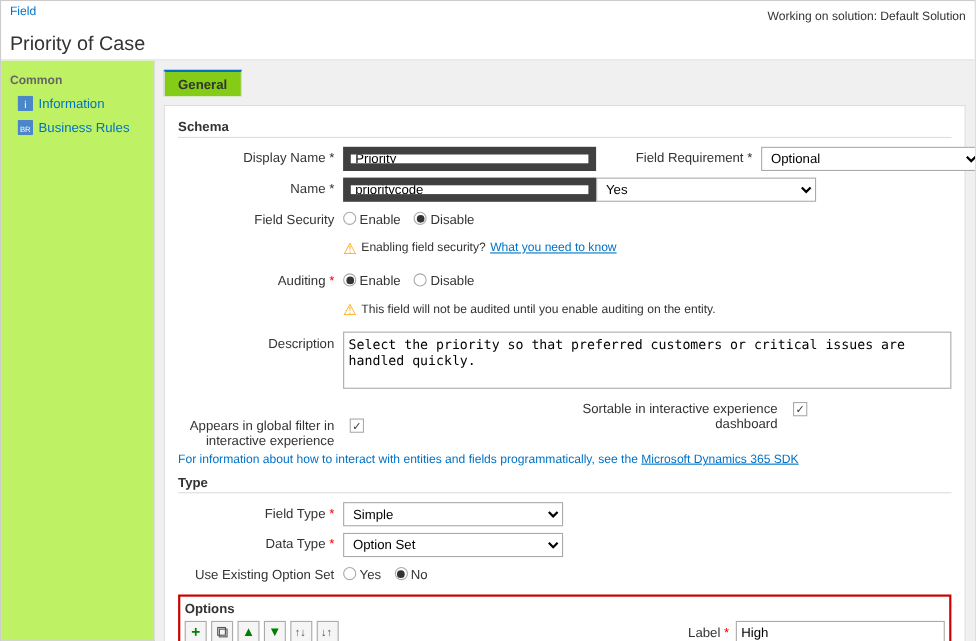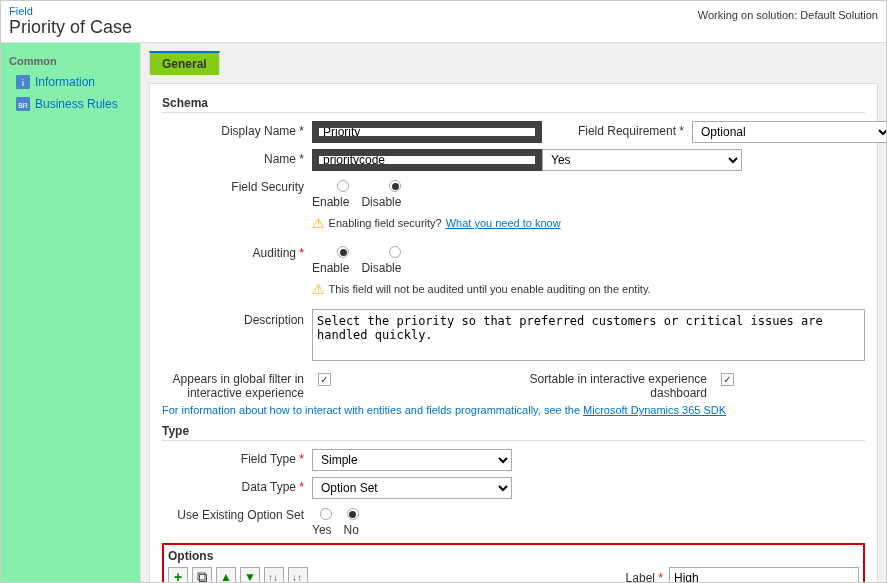--- a/index.html
+++ b/index.html
@@ -2,30 +2,30 @@
 <html><head>
   <meta charset="utf-8">
   <style>
     * { box-sizing: border-box; margin: 0; padding: 0; }
     body { font-family: 'Segoe UI', Arial, sans-serif; font-size: 12px; color: #333; background: #f0f0f0; }
     
     .outer-wrapper { width: 887px; height: 583px; background: #f0f0f0; display: flex; flex-direction: column; border: 1px solid #ccc; }
     
     
     .top-bar { background: #fff; border-bottom: 1px solid #ddd; padding: 4px 8px; display: flex; justify-content: space-between; align-items: flex-start; }
-    .top-bar-left { display: flex; flex-direction: column; }
+    .top-bar-left { display: flex; flex-direction: column; gap: 12px; }
     .top-bar-breadcrumb { font-size: 11px; color: #0072c6; }
     .top-bar-title { font-size: 18px; font-weight: 300; color: #333; }
     .top-bar-right { font-size: 11px; color: #333; margin-top: 4px; }
     
     
     .main-layout { display: flex; flex: 1; overflow: hidden; }
     
     
-    .sidebar { width: 140px; background: #86efac; border-right: 1px solid #ddd; padding: 8px 0; flex-shrink: 0; }
+    .sidebar { width: 140px; background: #bef264; border-right: 1px solid #ddd; padding: 8px 0; flex-shrink: 0; }
     .sidebar-section { font-size: 11px; font-weight: bold; color: #666; padding: 4px 8px; }
     .sidebar-item { display: flex; align-items: center; padding: 3px 8px 3px 14px; cursor: pointer; font-size: 12px; color: #0072c6; }
     .sidebar-item-icon { width: 16px; height: 16px; margin-right: 4px; display: inline-flex; align-items: center; justify-content: center; }
     
     
     .content-area { flex: 1; padding: 8px; overflow-y: auto; background: #f0f0f0; }
     
     
     .tab-bar { display: flex; margin-bottom: 8px; }
     .tab { padding: 4px 12px; background: #fff; border: 1px solid #ddd; border-bottom: none; font-size: 12px; cursor: pointer; }
@@ -42,21 +42,21 @@
     .form-label { width: 150px; flex-shrink: 0; font-size: 12px; color: #333; padding-top: 3px; padding-right: 8px; text-align: right; }
     .form-label .required { color: red; }
     .form-control { flex: 1; }
     
     
     input[type="text"] { height: 22px; border: 7px solid #404040; padding: 2px 4px; font-size: 12px; width: 100%; }
     textarea { border: 1px solid #aaa; padding: 2px 4px; font-size: 12px; width: 100%; resize: none; }
     
     
     .radio-group { display: flex; align-items: center; gap: 12px; padding-top: 3px; }
-    .radio-group label { display: flex; align-items: flex-end; gap: 3px; font-size: 12px; cursor: pointer; flex-direction: column; }
+    .radio-group label { display: flex; align-items: flex-start; gap: 3px; font-size: 12px; cursor: pointer; }
     
     
     .warning-row { display: flex; align-items: center; gap: 4px; font-size: 11px; color: #333; margin-bottom: 4px; }
     .warn-icon { color: #ffa500; font-size: 14px; }
     
     
     .two-col-row { display: flex; align-items: flex-start; margin-bottom: 6px; }
     .col-left { flex: 1; display: flex; align-items: flex-start; }
     .col-right { width: 380px; display: flex; align-items: flex-start; }
     .col-label { width: 150px; flex-shrink: 0; font-size: 12px; color: #333; padding-top: 3px; padding-right: 8px; text-align: right; }
@@ -75,21 +75,21 @@
     
     .options-right-panel { width: 280px; flex-shrink: 0; }
     .options-right-row { display: flex; align-items: center; margin-bottom: 6px; }
     .options-right-label { width: 90px; flex-shrink: 0; font-size: 12px; color: #333; text-align: right; padding-right: 6px; }
     .options-right-label .required { color: red; }
     .options-right-control { flex: 1; }
     .options-right-control input { width: 100%; height: 22px; border: 1px solid #aaa; padding: 2px 4px; font-size: 12px; }
     
     
     .global-filter-row { display: flex; align-items: flex-start; margin-bottom: 4px; }
-    .gf-left { flex: 1; display: flex; align-items: center; gap: 6px; }
+    .gf-left { flex: 1; display: flex; align-items: center; gap: 6px; margin-top: 15px; }
     
     .sdk-link { font-size: 11px; color: #0072c6; margin-bottom: 8px; }
     .sdk-link a { color: #0072c6; }
     
     select { height: 22px; border: 1px solid #aaa; padding: 1px 4px; font-size: 12px; width: 100%; background: white; }
     
     .checkbox-styled { width: 13px; height: 13px; border: 1px solid #aaa; background: white; display: inline-flex; align-items: center; justify-content: center; }
     .checkbox-styled.checked::after { content: '✓'; font-size: 10px; color: #333; }
     
     .radio-styled { width: 12px; height: 12px; border-radius: 50%; border: 1px solid #aaa; background: white; display: inline-flex; align-items: center; justify-content: center; flex-shrink: 0; }

